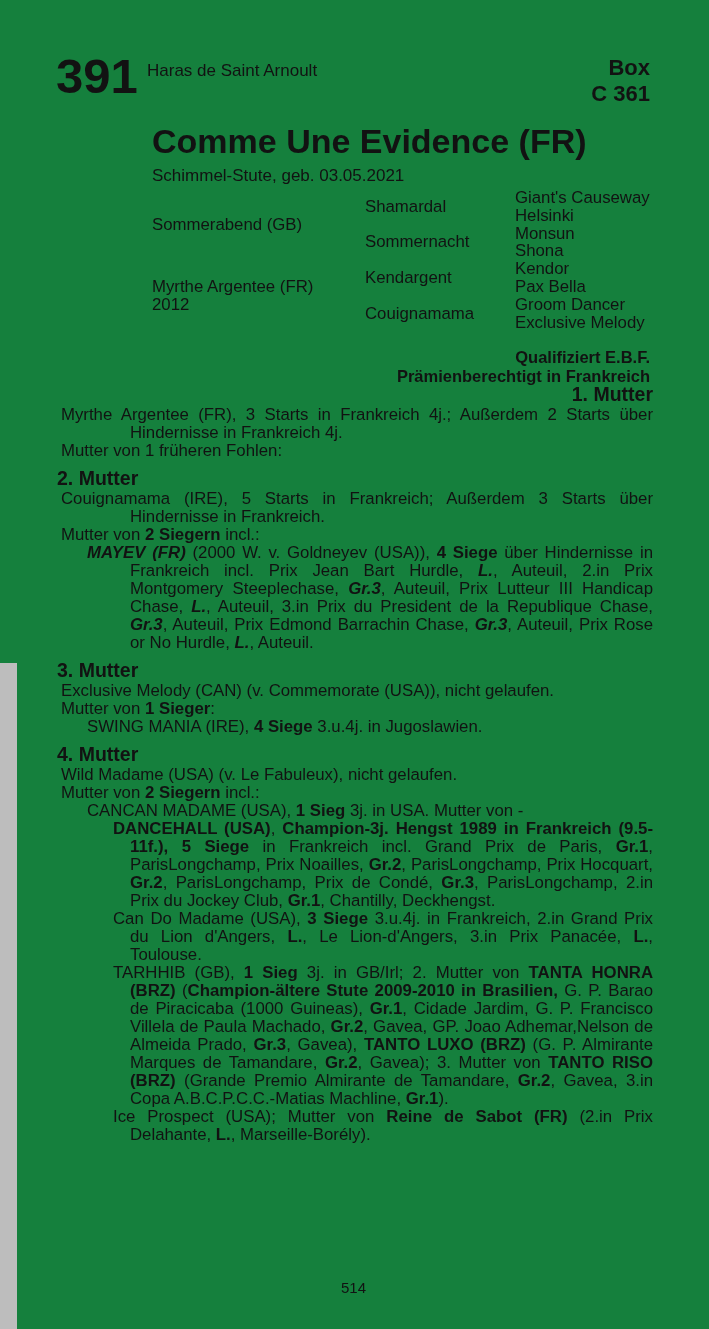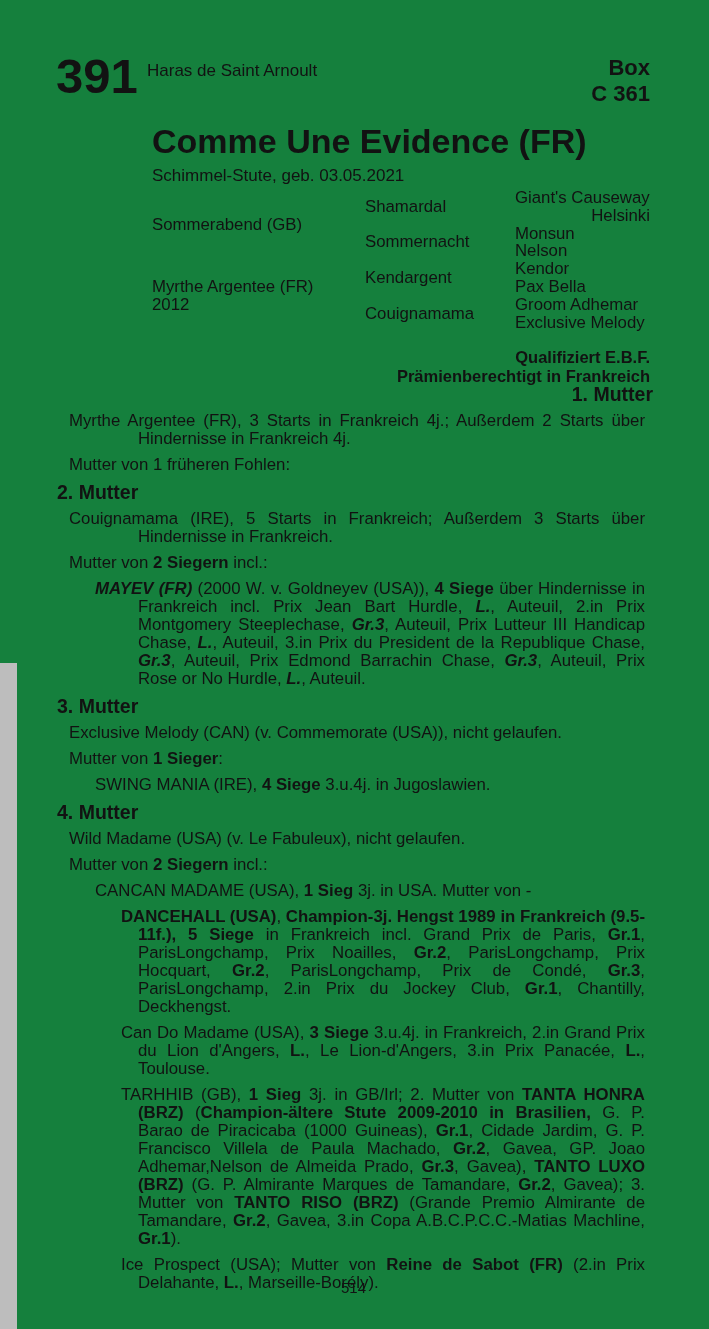--- a/index.html
+++ b/index.html
@@ -22,21 +22,21 @@
     font-size:16.8px; line-height:17.8px;
   }
   .pcell { display:flex; flex-direction:column; justify-content:center; }
 
   .qualifs { position:absolute; left:57px; top:348px; width:593px; text-align:right;
              font-weight:bold; font-size:16.5px; line-height:19px; }
 
   .bodycopy { position:absolute; left:57px; top:384px; width:596px; font-size:16.8px; line-height:18px; }
   .bodycopy h2 { font-size:19.5px; line-height:20px; font-weight:bold; margin:8px 0 2px 0; }
   .bodycopy section:first-of-type h2 { margin-top:0;text-align:right; }
-  .bodycopy p { margin:8px; text-align:justify; }
+  .bodycopy p { margin:0; text-align:justify; }
   .lvl0 { padding-left:73px; text-indent:-69px; }
   .lvl1 { padding-left:73px; text-indent:-43px; }
   .lvl2 { padding-left:73px; text-indent:-17px; }
 
   .pagenum { position:absolute; left:57px; top:1279px; width:593px; text-align:center; font-size:15px; }
 </style>
 </head>
 <body>
 
 <div class="page">
@@ -59,26 +59,26 @@
     </div>
     <div class="pcell" style="grid-column:1; grid-row:5 / span 4;">
       <div>Myrthe Argentee (FR)</div>
       <div>2012</div>
     </div>
     <div class="pcell" style="grid-column:2; grid-row:1 / span 2;">Shamardal</div>
     <div class="pcell" style="grid-column:2; grid-row:3 / span 2;">Sommernacht</div>
     <div class="pcell" style="grid-column:2; grid-row:5 / span 2;">Kendargent</div>
     <div class="pcell" style="grid-column:2; grid-row:7 / span 2;">Couignamama</div>
     <div class="pcell" style="grid-column:3; grid-row:1;">Giant's Causeway</div>
-    <div class="pcell" style="grid-column:3; grid-row:2;text-align:right;">Helsinki</div>
+    <div class="pcell" style="grid-column:3; grid-row:2;">Helsinki</div>
     <div class="pcell" style="grid-column:3; grid-row:3;">Monsun</div>
-    <div class="pcell" style="grid-column:3; grid-row:4;">Nelson</div>
+    <div class="pcell" style="grid-column:3; grid-row:4;">Shona</div>
     <div class="pcell" style="grid-column:3; grid-row:5;">Kendor</div>
     <div class="pcell" style="grid-column:3; grid-row:6;">Pax Bella</div>
-    <div class="pcell" style="grid-column:3; grid-row:7;">Groom Adhemar</div>
+    <div class="pcell" style="grid-column:3; grid-row:7;">Groom Dancer</div>
     <div class="pcell" style="grid-column:3; grid-row:8;">Exclusive Melody</div>
   </div>
 
   <div class="qualifs">
     <div>Qualifiziert E.B.F.</div>
     <div>Prämienberechtigt in Frankreich</div>
   </div>
 
   <div class="bodycopy">
     <section>

